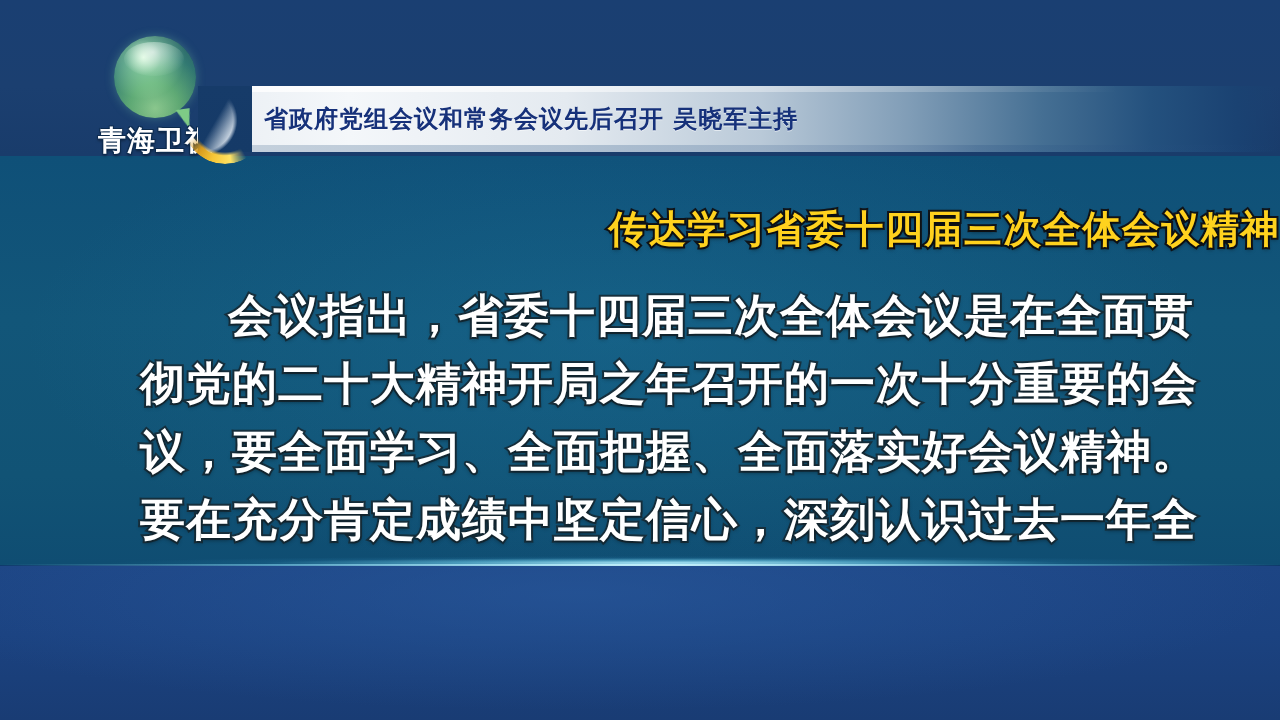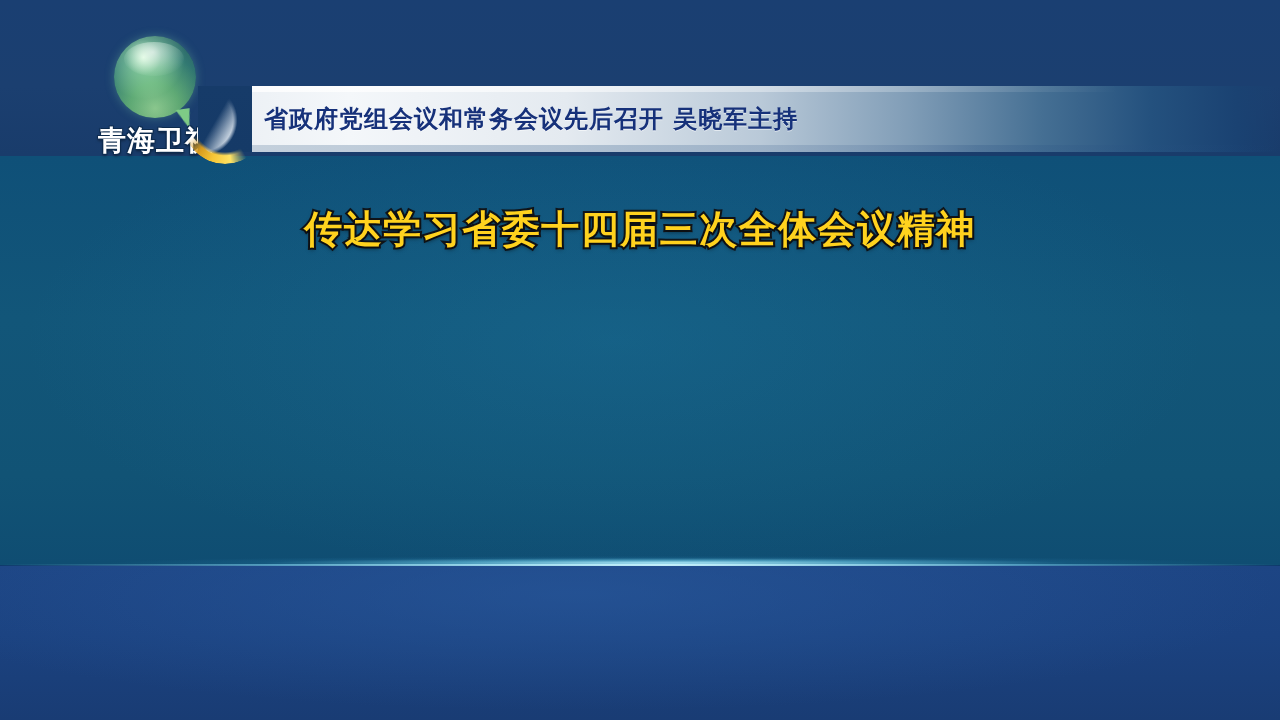--- a/index.html
+++ b/index.html
@@ -144,21 +144,21 @@
     font-weight: 700;
     letter-spacing: 1px;
     color: #16317a;
     white-space: nowrap;
     text-shadow: 0 1px 0 rgba(255,255,255,0.55);
   }
 
   
   .subhead {
     position: absolute; left: 0; top: 204px; width: 1280px;
-    text-align: center;
+    text-align: right;
     font-size: 38px;
     font-weight: 700;
     letter-spacing: 1.5px;
     color: #ffd21e;
     white-space: nowrap;
     -webkit-text-stroke: 4px #11151a;
     paint-order: stroke fill;
     text-shadow: 0 2px 4px rgba(0,0,0,0.55);
     font-family: Liberation Mono, monospace;
   }
@@ -200,14 +200,20 @@
   <div class="titlebar">
     <div class="titlebar-plate"></div>
     <div class="titlebar-wedge"></div>
     <div class="titlebar-arc"></div>
     <div class="titlebar-arc-inner"></div>
     <div class="titlebar-text">省政府党组会议和常务会议先后召开 吴晓军主持</div>
   </div>
 
   <div class="subhead">传达学习省委十四届三次全体会议精神</div>
 
+  <div class="body-copy">
+    <div class="body-line indent">会议指出，省委十四届三次全体会议是在全面贯</div>
+    <div class="body-line">彻党的二十大精神开局之年召开的一次十分重要的会</div>
+    <div class="body-line">议，要全面学习、全面把握、全面落实好会议精神。</div>
+    <div class="body-line">要在充分肯定成绩中坚定信心，深刻认识过去一年全</div>
+  </div>
 
 </div>
 
 </body></html>

